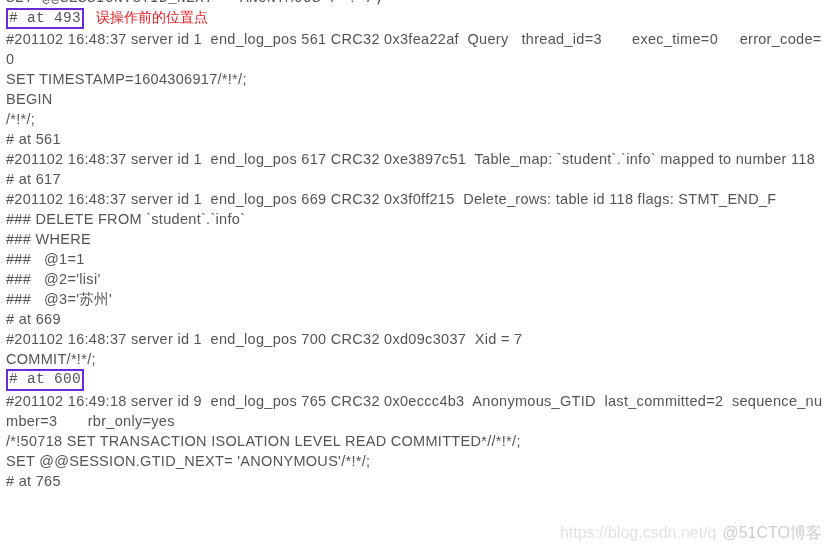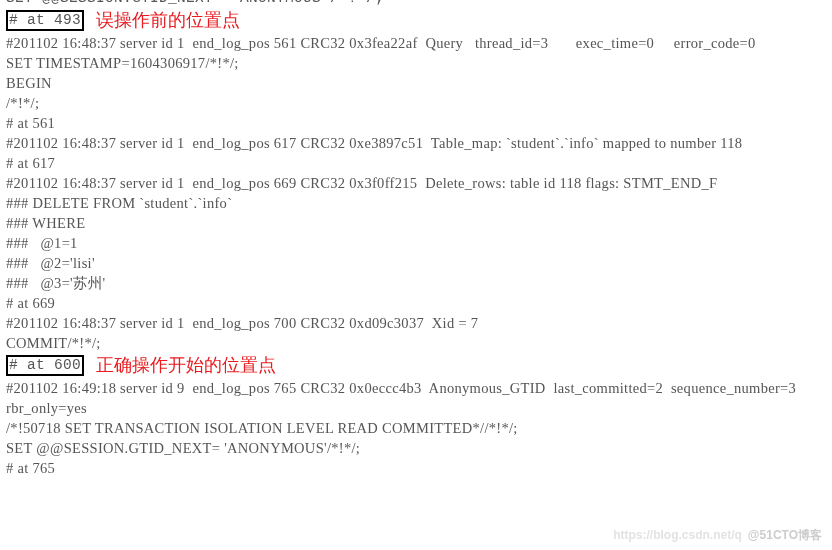--- a/index.html
+++ b/index.html
@@ -10,55 +10,54 @@
   color: #555;
   background: #fff;
   width: 832px;
   height: 550px;
   padding: 0 6px 0 6px;
   position: relative;
   overflow: hidden;
   letter-spacing: 0.3px;
 }
 pre {
-  font-family: Liberation Serif, serif;
+  font-family: Liberation Sans, sans-serif;
   white-space: pre-wrap;
   word-break: break-all;
 }
 .box {
-  border: 2px solid #000000;
+  border: 2px solid #6d28d9;
   display: inline-block;
   padding: 0 1px;
   line-height: 1.2;
 }
 .ann-red {
   color: #ea1a1f;
-  font-family: Liberation Serif, serif;
-  font-size: 18px;
+  font-family: Liberation Mono, monospace;
+  font-size: 14px;
   letter-spacing: 0;
 }
 .row {
   display: flex;
   align-items: center;
   gap: 12px;
 }
 .line1-cut {
   color: #555;
   white-space: nowrap;
   overflow: hidden;
 }
 .watermark {
   position: absolute;
   right: 10px;
   bottom: 6px;
   font-family: Arial, Helvetica, sans-serif;
-  font-size: 12px;
+  font-size: 16px;
   color: rgba(120,120,120,0.38);
   letter-spacing: 0;
-  font-weight: bold;
 }
 .watermark .wm-left { color: rgba(140,140,140,0.25); margin-right: 6px; }
 </style>
 </head>
 <body>
 
 <div class="line1-cut" style="margin-top:-12px;">SET @@SESSION.GTID_NEXT= 'ANONYMOUS'/*!*/;</div>
 
 <div class="row">
   <span class="box"># at 493</span>
@@ -77,21 +76,20 @@
 ### WHERE
 ###   @1=1
 ###   @2='lisi'
 ###   @3='苏州'
 # at 669
 #201102 16:48:37 server id 1  end_log_pos 700 CRC32 0xd09c3037  Xid = 7
 COMMIT/*!*/;</pre>
 
 <div class="row">
   <span class="box"># at 600</span>
-  <span class="ann-red">正确操作开始的位置点</span>
 </div>
 
 <pre>#201102 16:49:18 server id 9  end_log_pos 765 CRC32 0x0eccc4b3  Anonymous_GTID  last_committed=2  sequence_number=3       rbr_only=yes
 /*!50718 SET TRANSACTION ISOLATION LEVEL READ COMMITTED*//*!*/;
 SET @@SESSION.GTID_NEXT= 'ANONYMOUS'/*!*/;
 # at 765</pre>
 
 <div class="watermark">
   <span class="wm-left">https://blog.csdn.net/q</span><span>@51CTO博客</span>
 </div>

